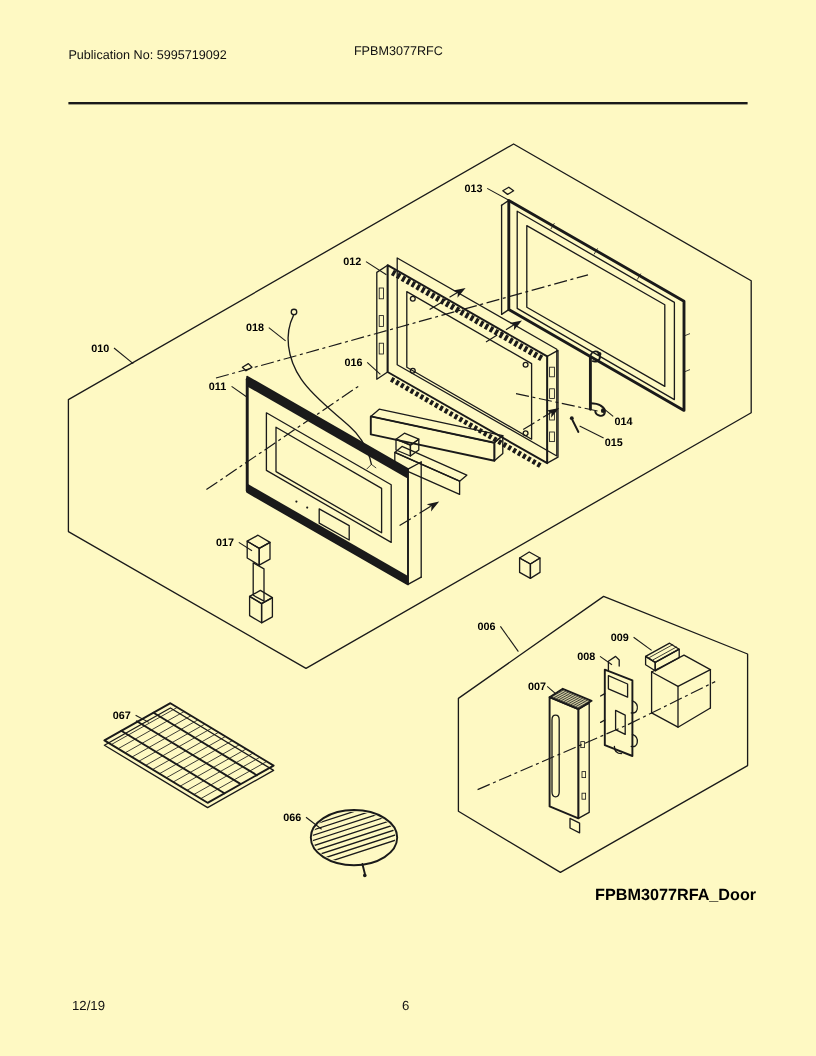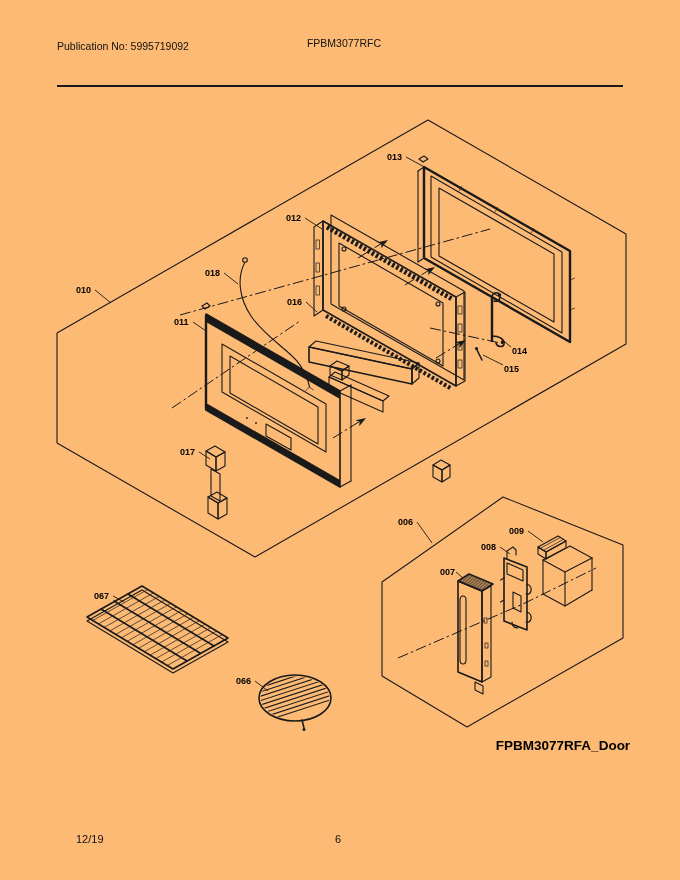--- a/index.html
+++ b/index.html
@@ -1,24 +1,24 @@
 <!DOCTYPE html>
 <html><head>
 <meta charset="utf-8">
 <style>
   html,body{margin:0;padding:0;background:#e8e8e8;}
   .page{
-    position:relative;width:680px;height:880px;margin:0 auto;background:#fdba74;
+    position:relative;width:680px;height:880px;margin:0 auto;background:#fef9c3;
     font-family:"Liberation Sans","DejaVu Sans",sans-serif;color:#111;overflow:hidden;
   }
   .hdr-pub{position:absolute;left:57px;top:40px;font-size:10.5px;}
-  .hdr-model{position:absolute;left:12px;top:37px;width:664px;text-align:center;font-size:10.5px;}
+  .hdr-model{position:absolute;left:0;top:37px;width:664px;text-align:center;font-size:10.5px;}
   .hdr-title{position:absolute;left:0;top:65px;width:680px;text-align:center;font-size:11.5px;font-weight:bold;letter-spacing:.2px;}
   .hdr-rule{position:absolute;left:57px;top:85px;width:566px;height:2px;background:#1a1a1a;}
-  .ftr-date{position:absolute;left:76px;top:833px;font-size:11px;}
+  .ftr-date{position:absolute;left:60px;top:833px;font-size:11px;}
   .ftr-page{position:absolute;left:0;top:833px;width:676px;text-align:center;font-size:11px;}
   svg.diagram{position:absolute;left:0;top:0;}
   
   .s1 {fill:none;stroke:#1a1a1a;stroke-width:1.1;stroke-linejoin:round;stroke-linecap:round;}
   .s15{fill:none;stroke:#1a1a1a;stroke-width:1.6;stroke-linejoin:round;stroke-linecap:round;}
   .s2 {fill:none;stroke:#1a1a1a;stroke-width:2.4;stroke-linejoin:round;stroke-linecap:round;}
   .thin{fill:none;stroke:#1a1a1a;stroke-width:0.7;}
   .blk {fill:#1a1a1a;stroke:none;}
   .teeth{fill:none;stroke:#1a1a1a;stroke-width:5;stroke-dasharray:2.6 2.1;}
   .teeth2{fill:none;stroke:#1a1a1a;stroke-width:4.2;stroke-dasharray:2.6 2.1;}

